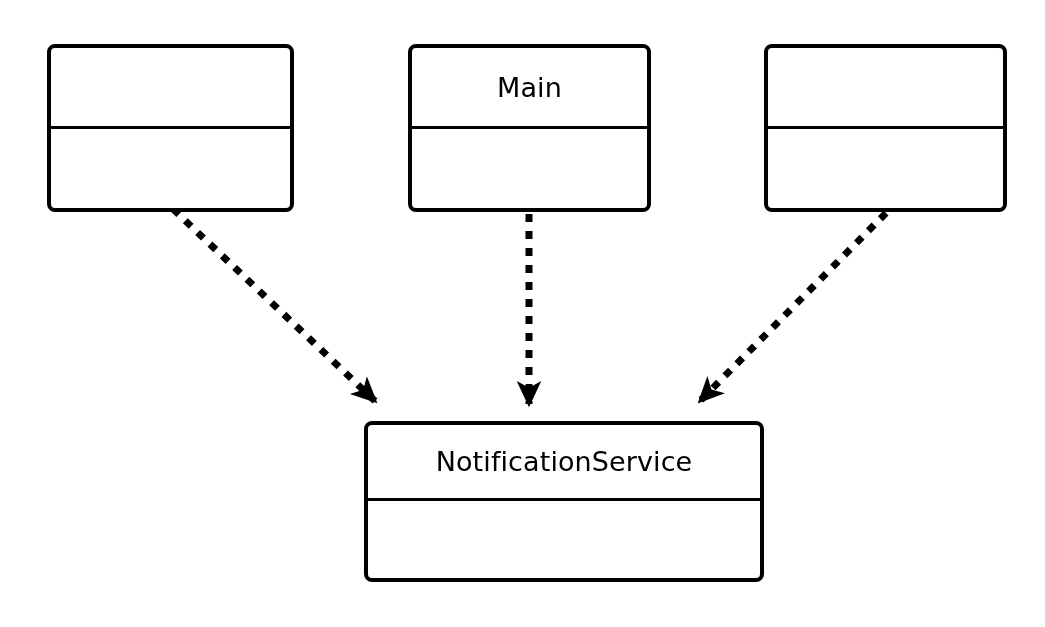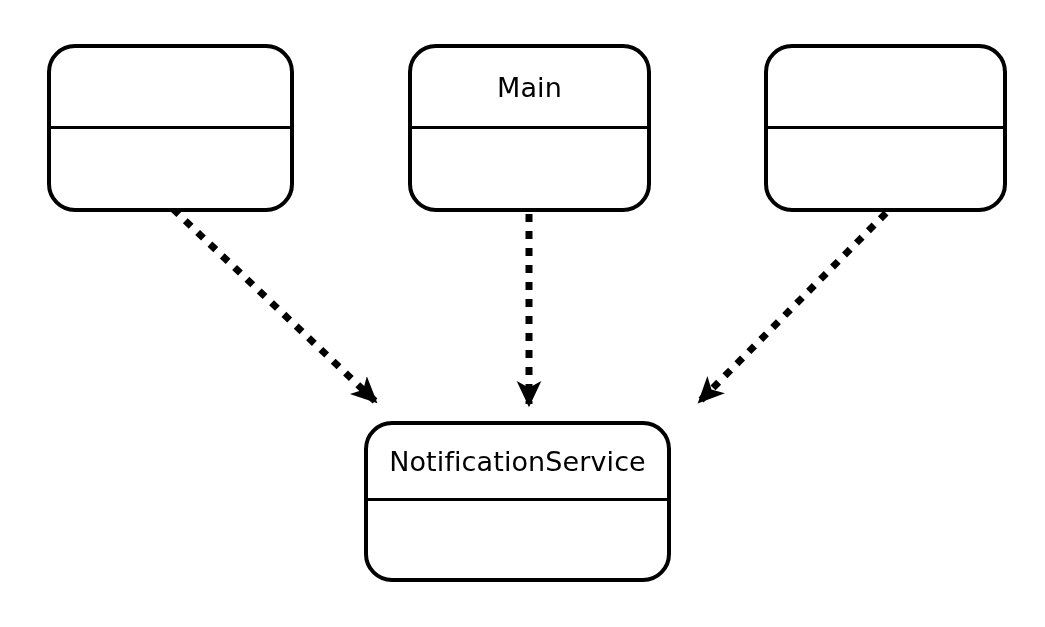--- a/index.html
+++ b/index.html
@@ -23,21 +23,21 @@
     top: 0;
     left: 0;
     width: 1045px;
     height: 627px;
   }
   .class-node {
     position: absolute;
     box-sizing: border-box;
     background: #ffffff;
     border: 4px solid #000000;
-    border-radius: 28px;
+    border-radius: 8px;
     display: flex;
     flex-direction: column;
   }
   .class-name-compartment {
     box-sizing: border-box;
     display: flex;
     align-items: center;
     justify-content: center;
     border-bottom: 3px solid #000000;
     overflow: hidden;
@@ -56,21 +56,21 @@
     font-weight: 400;
     color: #000000;
     letter-spacing: 0.1px;
     line-height: 1;
     white-space: nowrap;
   }
   
   #node-unnamed-left  { left: 47px;  top: 44px;  width: 247px; height: 168px; }
   #node-main          { left: 408px; top: 44px;  width: 243px; height: 168px; }
   #node-unnamed-right { left: 764px; top: 44px;  width: 243px; height: 168px; }
-  #node-notificationservice { left: 364px; top: 421px; width: 307px; height: 161px; }
+  #node-notificationservice { left: 364px; top: 421px; width: 400px; height: 161px; }
 
   #node-unnamed-left  .class-name-compartment { height: 81px; }
   #node-main          .class-name-compartment { height: 81px; }
   #node-unnamed-right .class-name-compartment { height: 81px; }
   #node-notificationservice .class-name-compartment { height: 76px; }
 </style>
 </head>
 <body>
 
 <div id="diagram-canvas">

